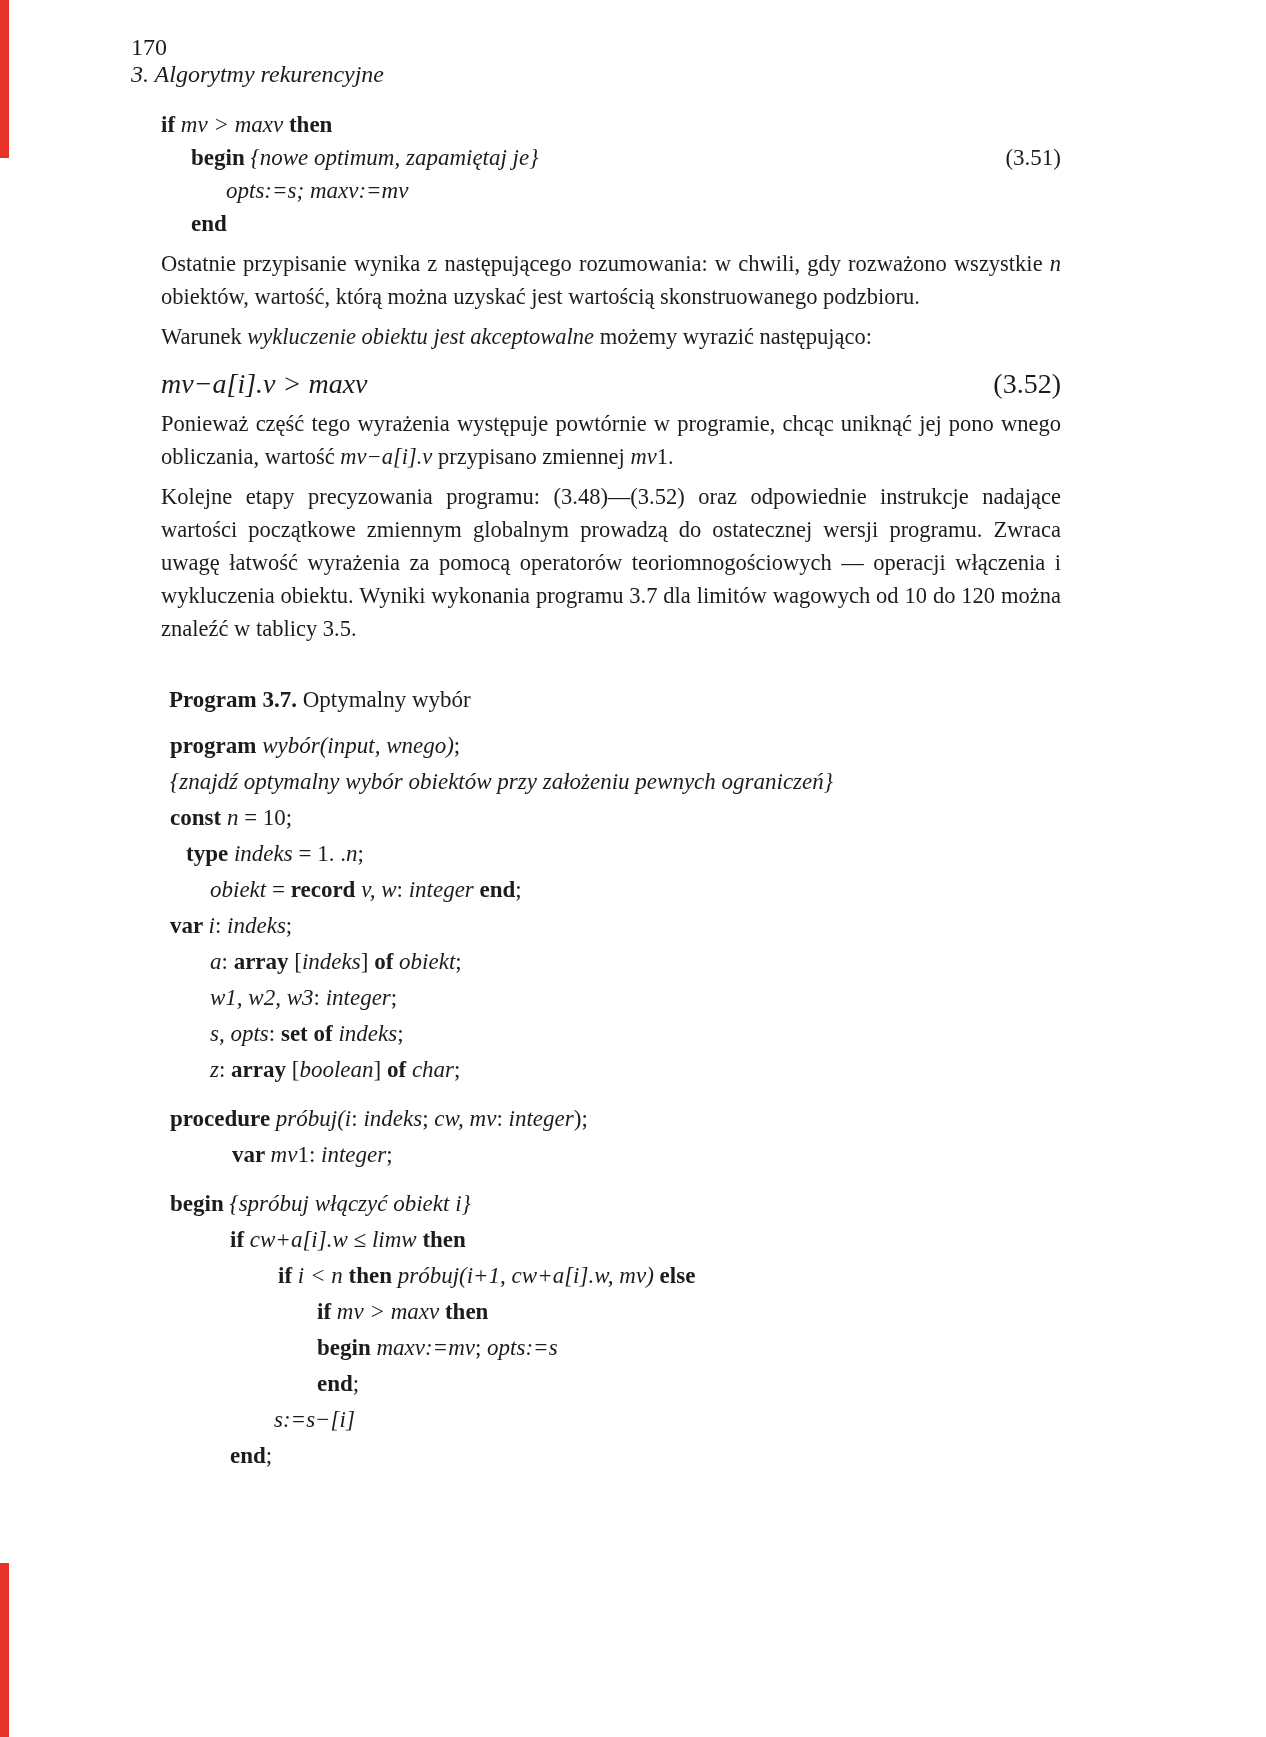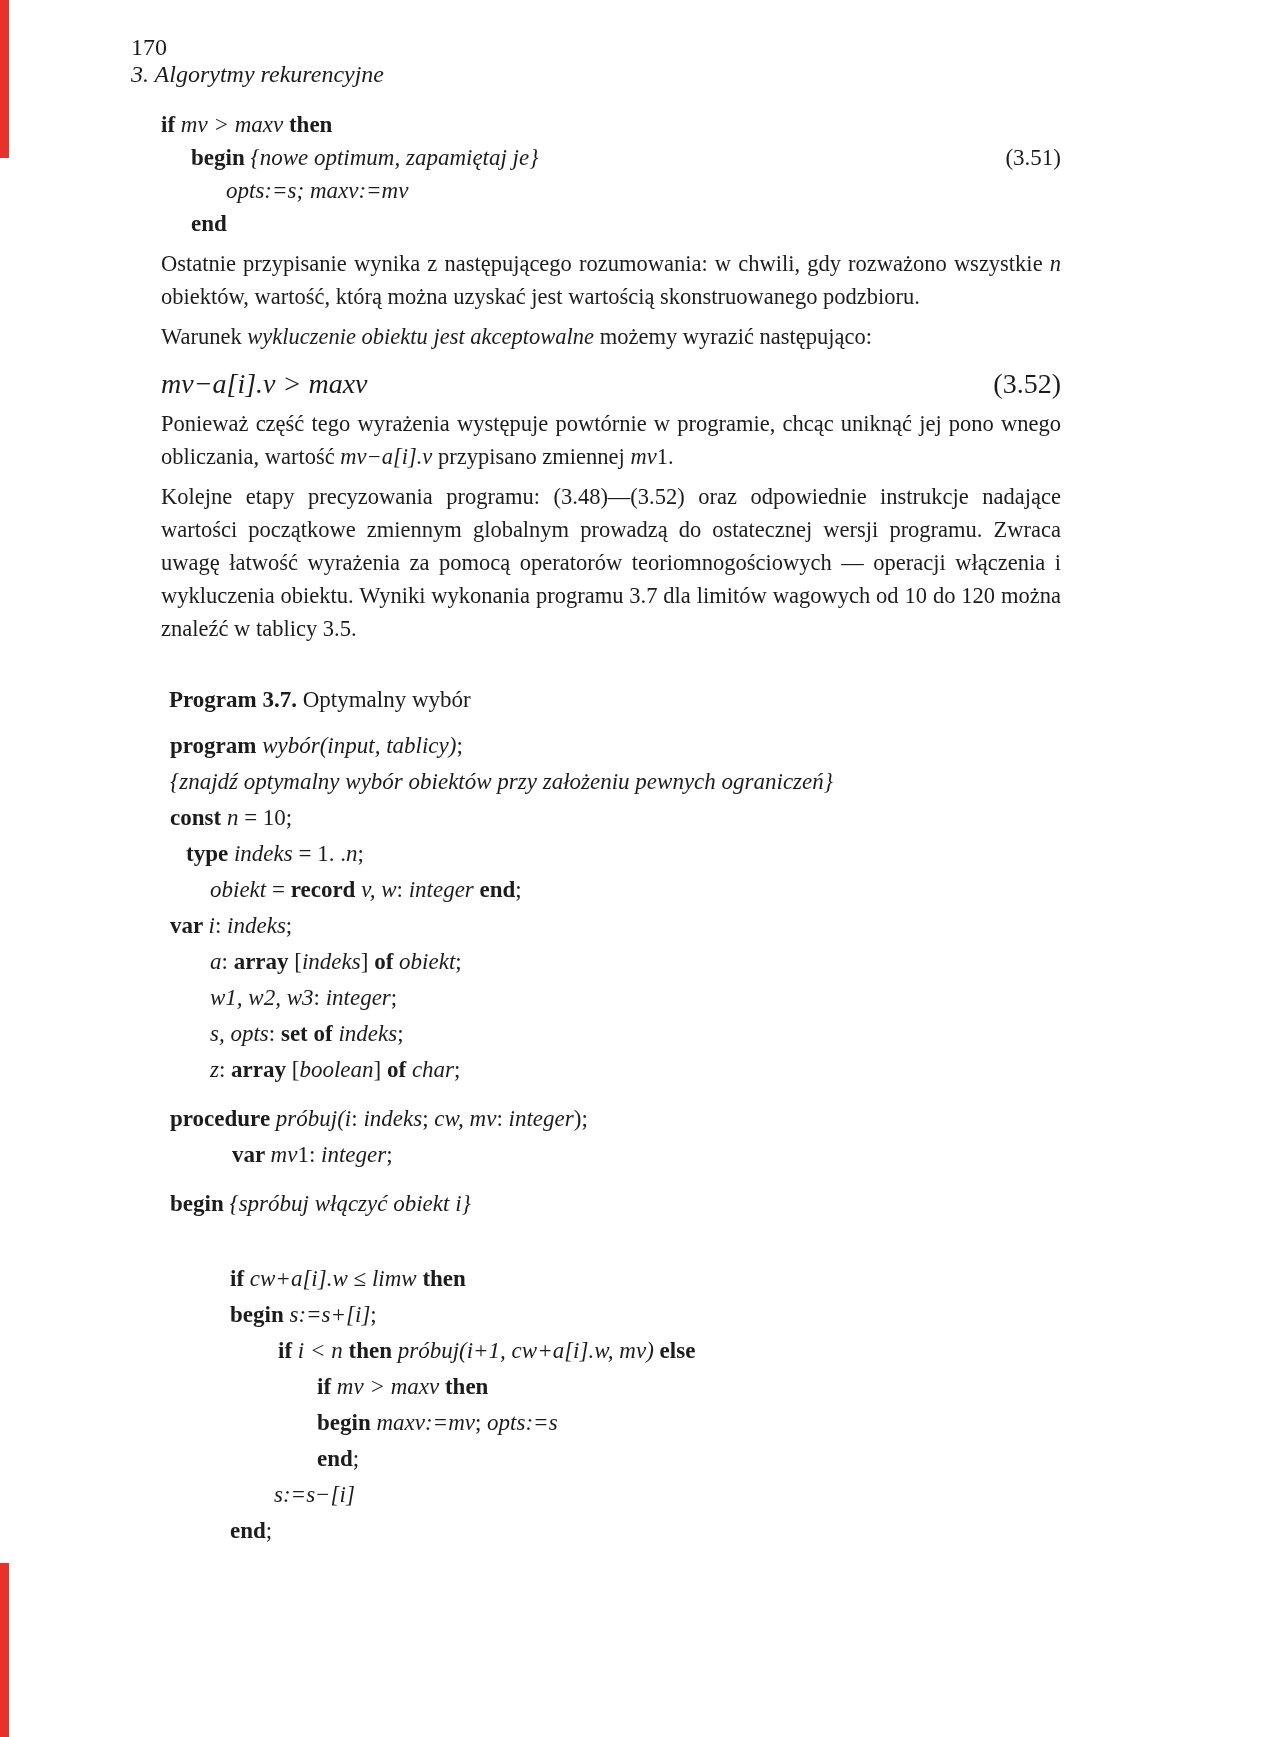--- a/index.html
+++ b/index.html
@@ -49,35 +49,34 @@
       <div class="code-line" style="padding-left: 65px;"><span class="it">opts:=s; maxv:=mv</span></div>
       <div class="code-line" style="padding-left: 30px;"><span class="bd">end</span></div>
     </div>
     <p class="para"><span>Ostatnie przypisanie wynika z następującego rozumowania: w chwili, gdy rozważono wszystkie </span><span class="it">n</span><span> obiektów, wartość, którą można uzyskać jest wartością skonstruowanego podzbioru.</span></p>
     <p class="para"><span>Warunek </span><span class="it">wykluczenie obiektu jest akceptowalne</span><span> możemy wyrazić następująco:</span></p>
     <div class="eqline"><span class="it">mv−a[i].v &gt; maxv</span><span class="eqnum">(3.52)</span></div>
     <p class="para"><span>Ponieważ część tego wyrażenia występuje powtórnie w programie, chcąc uniknąć jej pono wnego obliczania, wartość </span><span class="it">mv−a[i].v</span><span> przypisano zmiennej </span><span class="it">mv</span><span>1.</span></p>
     <p class="para"><span>Kolejne etapy precyzowania programu: (3.48)—(3.52) oraz odpowiednie instrukcje nadające wartości początkowe zmiennym globalnym prowadzą do ostatecznej wersji programu. Zwraca uwagę łatwość wyrażenia za pomocą operatorów teoriomnogościowych — operacji włączenia i wykluczenia obiektu. Wyniki wykonania programu 3.7 dla limitów wagowych od 10 do 120 można znaleźć w tablicy 3.5.</span></p>
     <p class="heading"><span class="bd">Program 3.7.</span><span> Optymalny wybór</span></p>
     <div class="codeblock codeB">
-      <div class="code-line" style="padding-left: 0px;"><span class="bd">program </span><span class="it">wybór(input, tablicy)</span><span>;</span></div>
+      <div class="code-line" style="padding-left: 0px;"><span class="bd">program </span><span class="it">wybór(input, wnego)</span><span>;</span></div>
       <div class="code-line" style="padding-left: 0px;"><span class="it">{znajdź optymalny wybór obiektów przy założeniu pewnych ograniczeń}</span></div>
       <div class="code-line" style="padding-left: 0px;"><span class="bd">const </span><span class="it">n</span><span> = 10;</span></div>
       <div class="code-line" style="padding-left: 0px; margin-left: 16px;"><span class="bd">type </span><span class="it">indeks</span><span> = 1. .</span><span class="it">n</span><span>;</span></div>
       <div class="code-line" style="padding-left: 40px;"><span class="it">obiekt</span><span> = </span><span class="bd">record </span><span class="it">v, w</span><span>: </span><span class="it">integer </span><span class="bd">end</span><span>;</span></div>
       <div class="code-line" style="padding-left: 0px;"><span class="bd">var </span><span class="it">i</span><span>: </span><span class="it">indeks</span><span>;</span></div>
       <div class="code-line" style="padding-left: 40px;"><span class="it">a</span><span>: </span><span class="bd">array </span><span>[</span><span class="it">indeks</span><span>] </span><span class="bd">of </span><span class="it">obiekt</span><span>;</span></div>
       <div class="code-line" style="padding-left: 40px;"><span class="it">w1, w2, w3</span><span>: </span><span class="it">integer</span><span>;</span></div>
       <div class="code-line" style="padding-left: 40px;"><span class="it">s, opts</span><span>: </span><span class="bd">set of </span><span class="it">indeks</span><span>;</span></div>
       <div class="code-line" style="padding-left: 40px;"><span class="it">z</span><span>: </span><span class="bd">array </span><span>[</span><span class="it">boolean</span><span>] </span><span class="bd">of </span><span class="it">char</span><span>;</span></div>
       <div class="code-line gap" style="padding-left: 0px;"><span class="bd">procedure </span><span class="it">próbuj(i</span><span>: </span><span class="it">indeks</span><span>; </span><span class="it">cw, mv</span><span>: </span><span class="it">integer</span><span>);</span></div>
       <div class="code-line" style="padding-left: 62px;"><span class="bd">var </span><span class="it">mv</span><span>1: </span><span class="it">integer</span><span>;</span></div>
       <div class="code-line gap" style="padding-left: 0px;"><span class="bd">begin </span><span class="it">{spróbuj włączyć obiekt i}</span></div>
-      <div class="code-line" style="padding-left: 60px; margin-top: 39px;"><span class="bd">if </span><span class="it">cw+a[i].w ≤ limw </span><span class="bd">then</span></div>
-      <div class="code-line" style="padding-left: 60px;"><span class="bd">begin </span><span class="it">s:=s+[i]</span><span>;</span></div>
+      <div class="code-line" style="padding-left: 60px;"><span class="bd">if </span><span class="it">cw+a[i].w ≤ limw </span><span class="bd">then</span></div>
       <div class="code-line" style="padding-left: 108px;"><span class="bd">if </span><span class="it">i &lt; n </span><span class="bd">then </span><span class="it">próbuj(i+1, cw+a[i].w, mv) </span><span class="bd">else</span></div>
       <div class="code-line" style="padding-left: 147px;"><span class="bd">if </span><span class="it">mv &gt; maxv </span><span class="bd">then</span></div>
       <div class="code-line" style="padding-left: 147px;"><span class="bd">begin </span><span class="it">maxv:=mv</span><span>; </span><span class="it">opts:=s</span></div>
       <div class="code-line" style="padding-left: 147px;"><span class="bd">end</span><span>;</span></div>
       <div class="code-line" style="padding-left: 104px;"><span class="it">s:=s−[i]</span></div>
       <div class="code-line" style="padding-left: 60px;"><span class="bd">end</span><span>;</span></div>
     </div>
   </div>
 
 </body></html>

